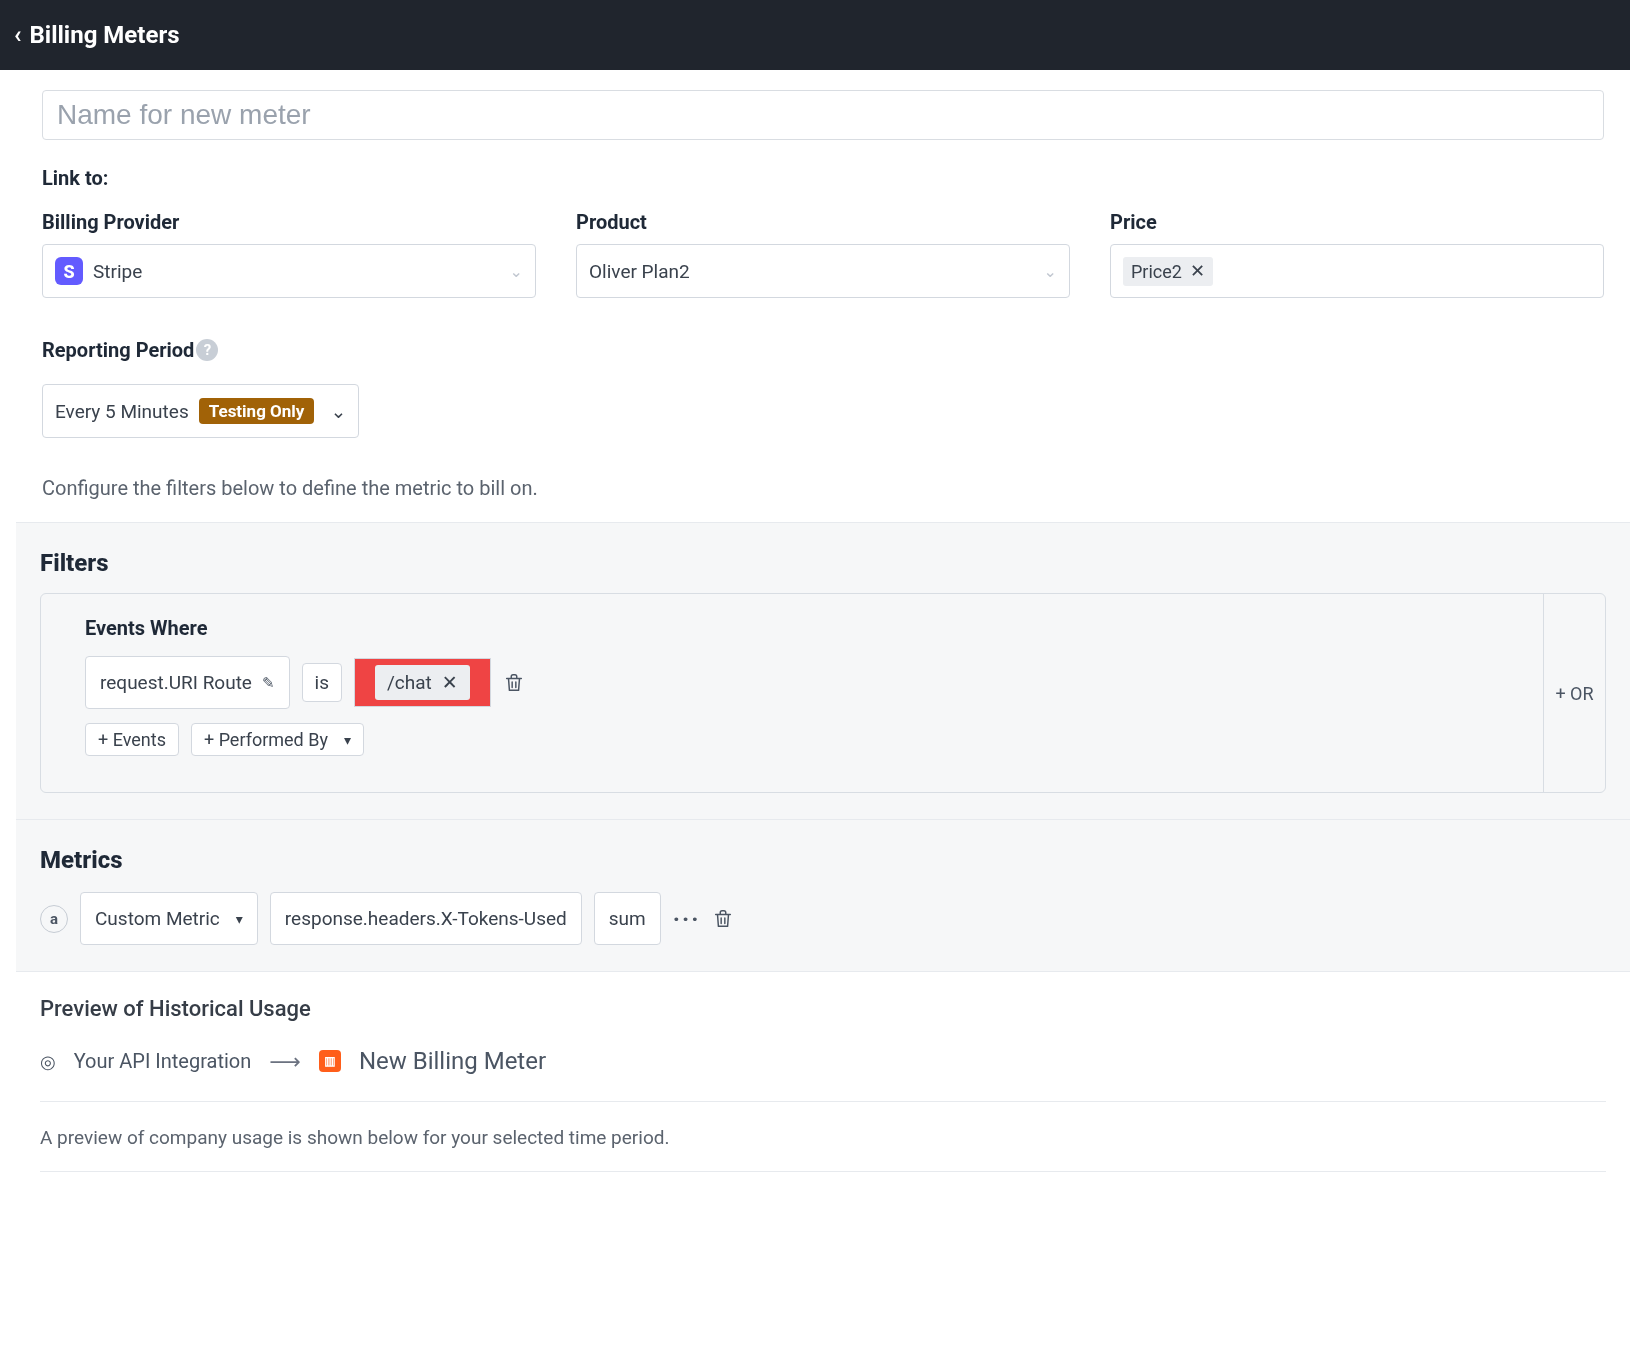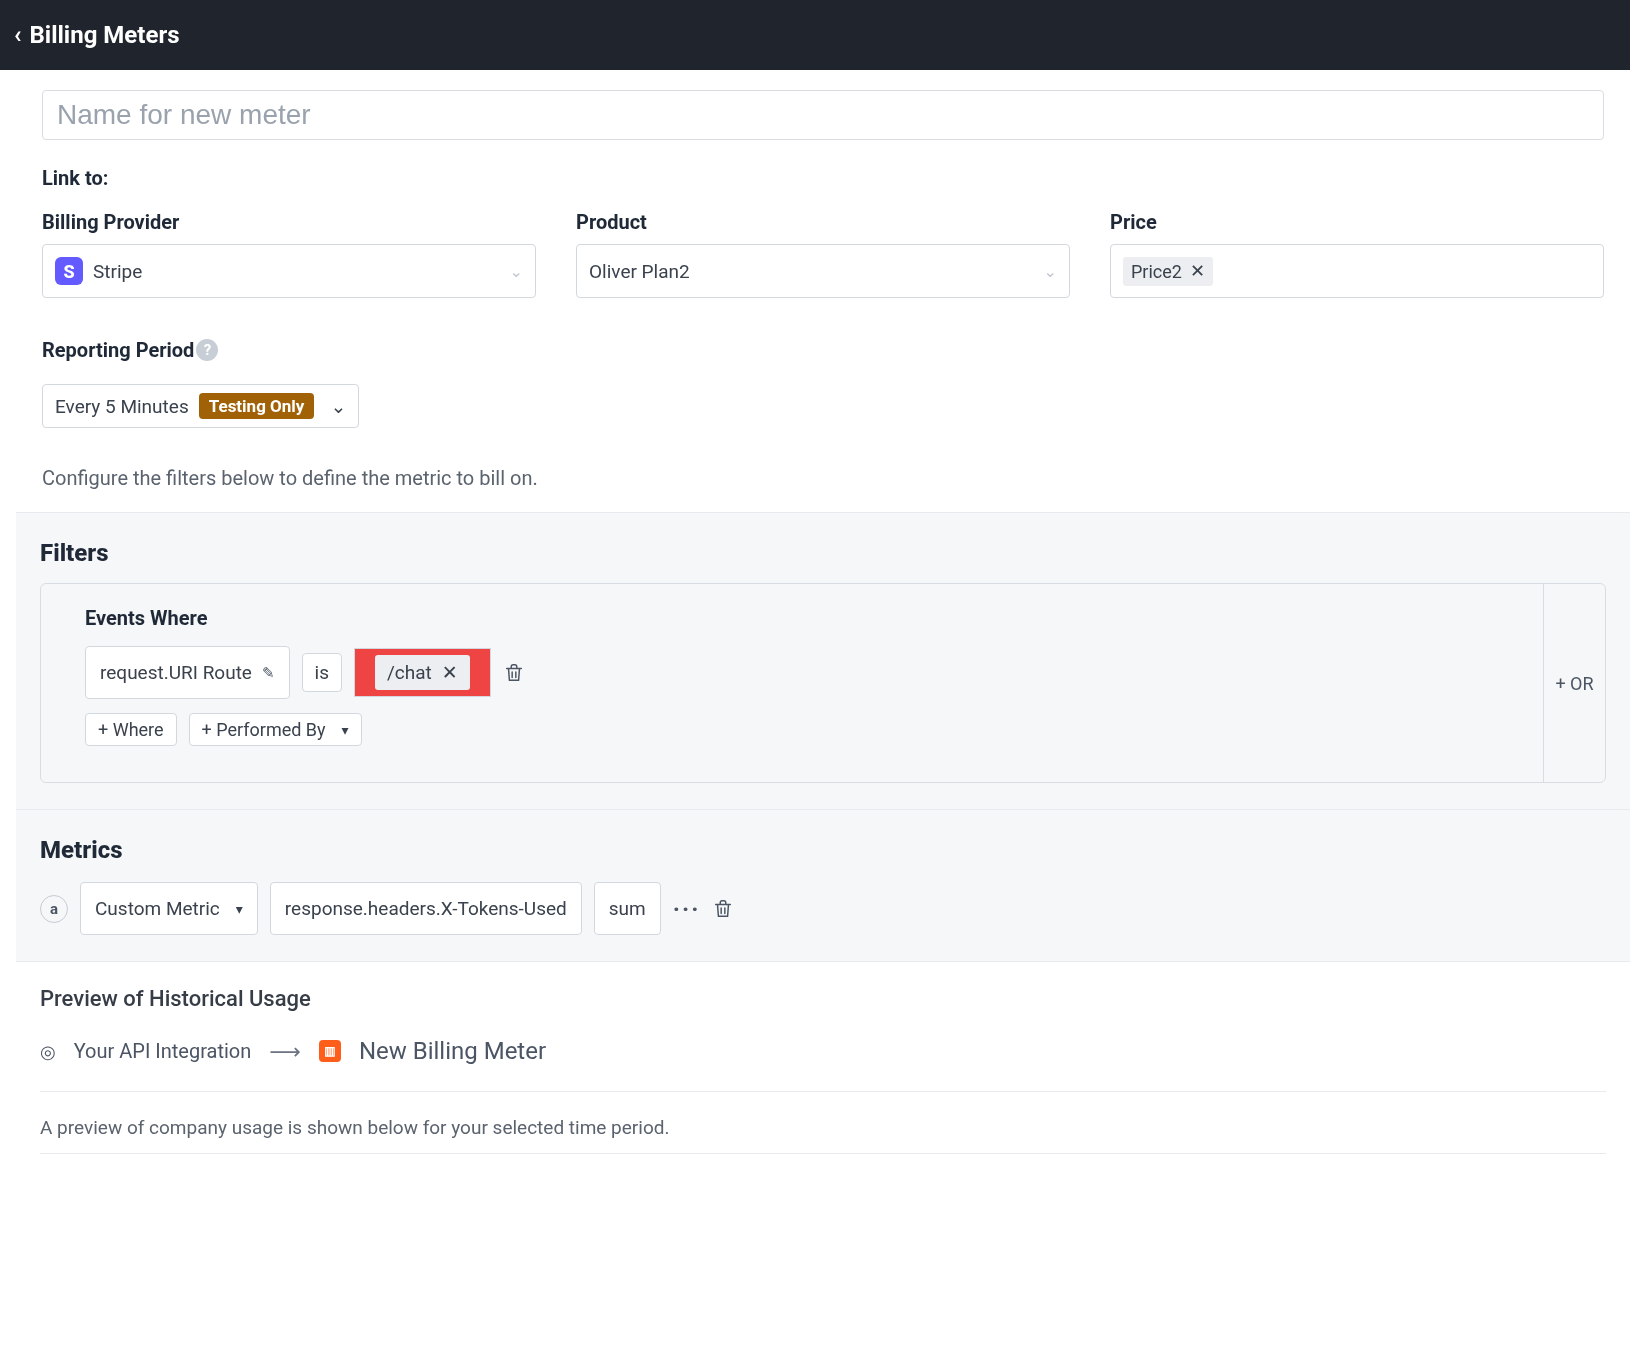--- a/index.html
+++ b/index.html
@@ -81,21 +81,21 @@
   .reporting-label { display:flex; align-items:center; gap:2px;}
   .qmark {
     width: 22px; height:22px; border-radius:50%;
     background:#c8ced6; color:#fff; font-size:15px; font-weight:700;
     display:inline-flex; align-items:center; justify-content:center;
   }
   .reporting-select {
     margin-top: 12px;
     border: 1px solid #d3d8df;
     border-radius: 4px;
-    height: 44px;
+    height: 54px;
     display: inline-flex;
     align-items: center;
     padding: 0 12px;
     gap: 10px;
     cursor: pointer;
     font-size: 19px;
     color:#3a424d;
   }
   .badge {
     background: #a16207;
@@ -166,21 +166,21 @@
   .preview { padding: 24px 24px; border-top: 1px solid #e7eaee;}
   .preview h3 { font-size: 22px; font-weight: 500; color:#363d47; }
   .preview-row { display:flex; align-items:center; gap:18px; margin-top: 26px; padding-bottom: 26px; border-bottom:1px solid #e7eaee;}
   .target-icon { font-size:18px; color:#4b5563;}
   .arrow-icon { color:#6b7280; font-size:22px;}
   .orange-icon {
     width:22px; height:22px; background:#ff5e1a; border-radius:4px;
     display:inline-flex; align-items:center; justify-content:center;
   }
   .orange-icon span{ color:#fff; font-size:12px; font-weight:700;}
-  .preview-desc{ margin-top: 24px; color:#5b636e; font-size:19px; border-bottom:1px solid #e7eaee; padding-bottom:14px;}
+  .preview-desc{ margin-top: 24px; color:#5b636e; font-size:19px; border-bottom:1px solid #e7eaee; padding-bottom:22px;}
 
   svg.trash { width:22px; height:22px; }
   svg.trash path { stroke:#4b5563; stroke-width:1.6; fill:none; stroke-linecap:round; stroke-linejoin:round;}
 </style>
 </head>
 <body>
 
 <div class="topbar">
   <span class="back-chevron">‹</span>
   <span class="title">Billing Meters</span>
@@ -259,21 +259,21 @@
             </span>
           </span>
           <span class="trash-icon">
             <svg class="trash" viewBox="0 0 24 24">
                 <path d="M4 7h16M9 7V5a2 2 0 012-2h2a2 2 0 012 2v2M6 7l1 13h10l1-13M10 11v6M14 11v6"></path>
               </svg>
           </span>
         </div>
         <div class="filter-line">
           <span class="pill small">
-            <span>+ Where</span>
+            <span>+ Events</span>
           </span>
           <span class="pill small caret-down">
             <span>+ Performed By</span>
           </span>
         </div>
       </div>
       <div class="filters-right">
         <span>+ OR</span>
       </div>
     </div>

